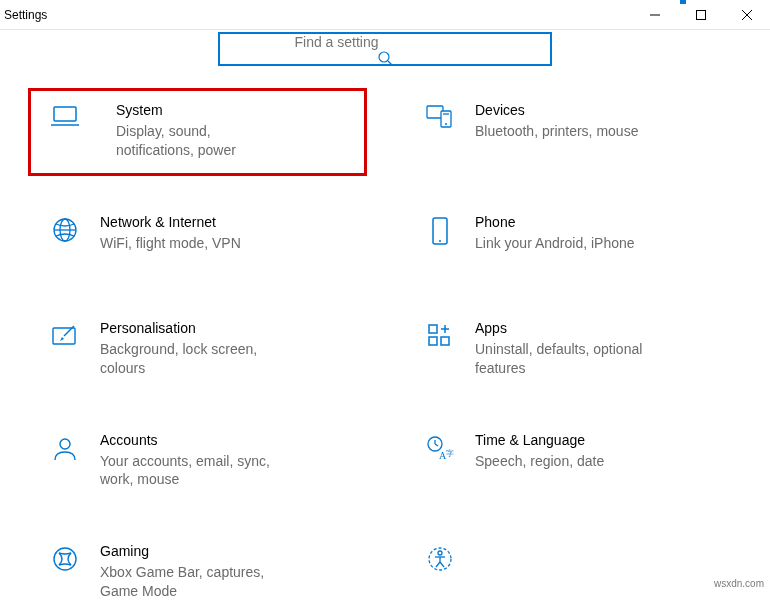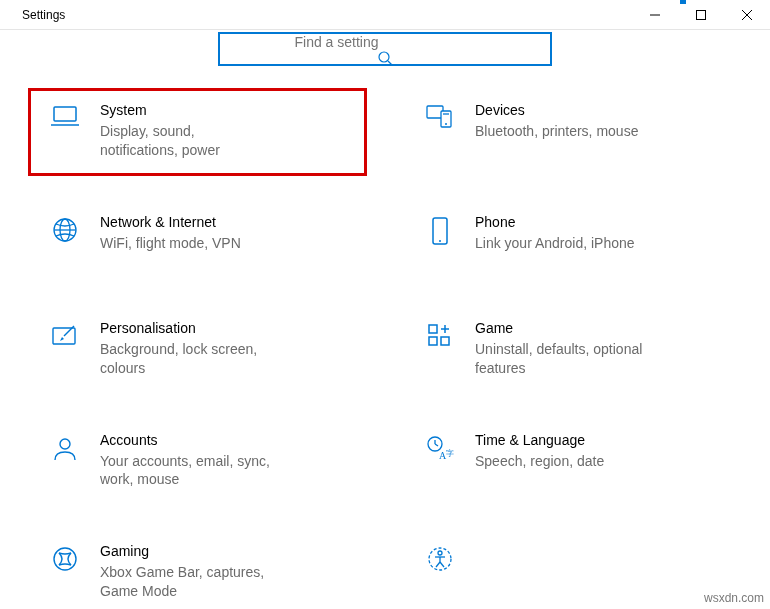--- a/index.html
+++ b/index.html
@@ -12,21 +12,21 @@
     height: 609px;
     overflow: hidden;
     position: relative;
   }
   .titlebar {
     display: flex;
     align-items: center;
     justify-content: space-between;
     height: 30px;
     border-bottom: 1px solid #e5e5e5;
-    padding-left: 22px;
+    padding-left: 4px;
   }
   .titlebar-title { font-size: 12px; }
   .titlebar-controls { display: flex; height: 100%; }
   .titlebar-btn {
     width: 46px;
     display: flex;
     align-items: center;
     justify-content: center;
     font-size: 12px;
     color: #000;
@@ -81,20 +81,21 @@
   .tile {
     display: flex;
     align-items: flex-start;
     padding: 12px 10px 14px 18px;
     min-height: 78px;
     cursor: default;
   }
   .tile.highlight {
     outline: 3px solid #d40000;
     outline-offset: -1px;
+    gap: 16px;
   }
   .tile-icon {
     width: 34px;
     display: flex;
     justify-content: center;
     margin-right: 18px;
     margin-top: 2px;
     color: #0078d4;
   }
   .tile-icon svg { display:block; }
@@ -106,22 +107,22 @@
   }
   .tile-desc {
     font-size: 14px;
     color: #6b6b6b;
     line-height: 1.35;
     max-width: 170px;
   }
   .watermark {
     position: absolute;
     right: 6px;
-    bottom: 4px;
-    font-size: 12px;
+    bottom: 20px;
+    font-size: 10px;
     color: #7a7a7a;
   }
 </style>
 </head>
 <body>
 
 <div class="accent-bar"></div>
 
 <div class="titlebar">
   <div class="titlebar-title">Settings</div>
@@ -237,21 +238,21 @@
       <div class="tile-icon">
         <svg width="28" height="28" viewBox="0 0 28 28" fill="none" stroke="#0078d4" stroke-width="1.5">
           <rect x="3" y="3" width="8" height="8"></rect>
           <rect x="3" y="15" width="8" height="8"></rect>
           <rect x="15" y="15" width="8" height="8"></rect>
           <line x1="15" y1="7" x2="23" y2="7"></line>
             <line x1="19" y1="3" x2="19" y2="11"></line>
         </svg>
       </div>
       <div class="tile-text">
-        <div class="tile-title">Game</div>
+        <div class="tile-title">Apps</div>
         <div class="tile-desc">Uninstall, defaults, optional features</div>
       </div>
     </div>
 
     <div class="tile">
       <div class="tile-icon">
         <svg width="28" height="28" viewBox="0 0 28 28" fill="none" stroke="#0078d4" stroke-width="1.4">
           <circle cx="14" cy="10" r="5"></circle>
           <path d="M4 26 Q4 18 14 18 Q24 18 24 26"></path>
         </svg>

